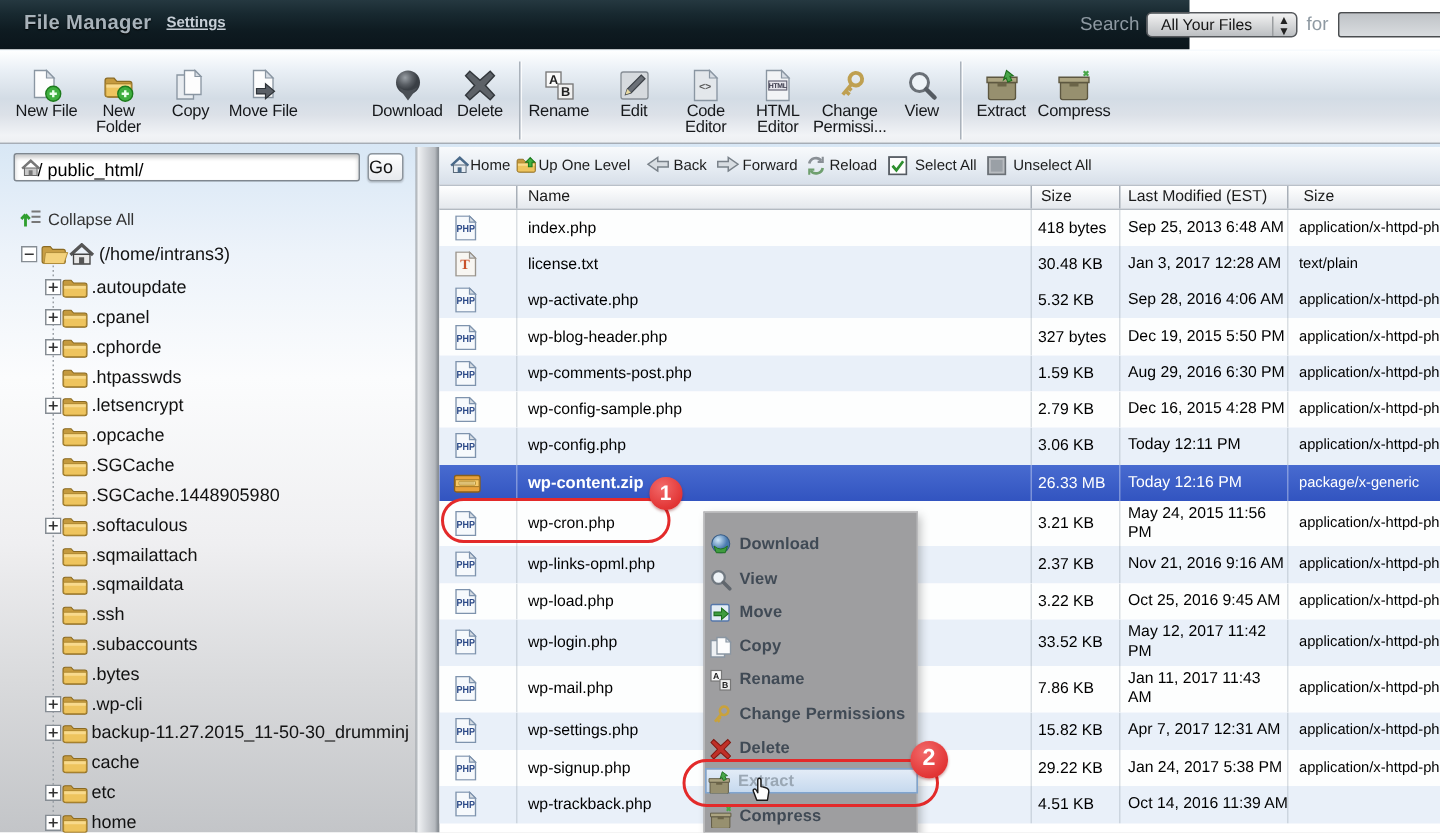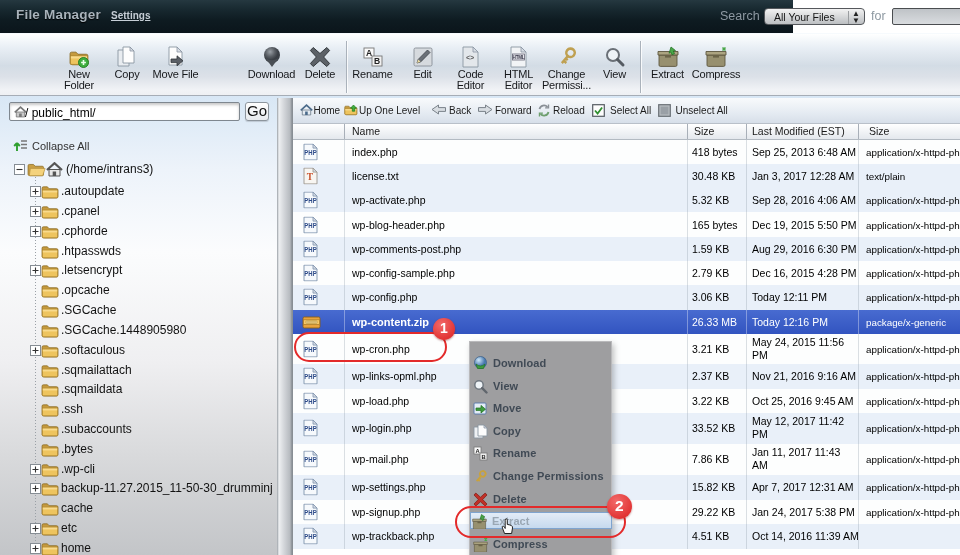--- a/index.html
+++ b/index.html
@@ -5,21 +5,21 @@
 body{font-family:"Liberation Sans",sans-serif;position:relative;background:#fff}
 .ab{position:absolute}
 #topbar{left:0;top:0;width:793px;height:33px;background:linear-gradient(180deg,#253840 0%,#182930 28%,#0e1b21 62%,#0b151b 100%)}
 #toolbar{left:0;top:33px;width:960px;height:63px;background:linear-gradient(180deg,#feffff 0%,#e9eff5 22%,#d3dce5 52%,#dce1e8 70%,#f1f3f6 92%,#eef0f3 100%);border-top:1px solid #f6fafd;border-bottom:1px solid #a6adb6}
 .titem{position:absolute;top:10px;width:64px;text-align:center;font-size:11px;color:#16181b;line-height:10.5px;letter-spacing:-0.2px}
 .ticon{height:25px;padding-top:2px}
 .tsep{position:absolute;top:7px;height:52px;width:1px;background:#aab2bb;box-shadow:1px 0 0 rgba(255,255,255,.8)}
 #content{left:0;top:96px;width:960px;height:459px;background:linear-gradient(180deg,#d8e7f5 0%,#edf3fa 16%,#fbfcfd 34%,#efeff1 58%,#d9dadc 78%,#c3c5c8 100%)}
 #pathbox{left:9px;top:6px;width:231px;height:19px;background:#fff;border:1px solid #7f878f;border-radius:2px;box-shadow:inset 0 2px 3px rgba(0,0,0,.22)}
 #pathbox span{position:absolute;left:15px;top:2.5px;font-size:12px;color:#000}
-#gobtn{left:245px;top:6px;width:24px;height:19px;background:linear-gradient(#fff,#e7eaee);border:1px solid #8d959d;border-radius:3px;font-size:15px;color:#111;text-align:center;line-height:16px;box-shadow:0 1px 1px rgba(0,0,0,.15)}
+#gobtn{left:245px;top:6px;width:24px;height:19px;background:linear-gradient(#fff,#e7eaee);border:1px solid #8d959d;border-radius:3px;font-size:12px;color:#111;line-height:16px;box-shadow:0 1px 1px rgba(0,0,0,.15)}
 #collapse{left:13px;top:43px;font-size:11px;color:#333}
 #collapse svg{vertical-align:-2px;margin-right:4px}
 .trow{position:absolute;height:20px;font-size:12px;color:#121212;white-space:nowrap}
 .trow .lbl{position:absolute;top:2px}
 .trow .xp{position:absolute;top:4px}
 .trow .fld{position:absolute;top:2px}
 #tline{left:35px;top:78px;width:1px;height:372px;background-image:linear-gradient(#9aa0a6 1px,transparent 1px);background-size:1px 3px}
 #scrollstrip{left:277px;top:2px;width:16px;height:457px;background:linear-gradient(90deg,#9aa0a6 0,#eef0f2 2px,#d3d6da 7px,#b6babf 13px,#888e94 15px)}
 #fpane{left:293px;top:2px;width:667px;height:457px;background:#fff}
 #bbar{position:relative;height:25.5px;background:linear-gradient(#f8fafc,#e5ebf2 60%,#d7dfe9);border-bottom:1px solid #b9c0c9;font-size:10px;color:#1c1c1c}
@@ -55,20 +55,26 @@
 <span class="ab" style="left:720px;top:9px;font-size:12.5px;color:#8e99a2">Search</span>
 <div class="ab" style="left:764px;top:8px;width:101px;height:17px;border-radius:4px;background:linear-gradient(#f2f2f2,#bcbfc2);border:1px solid #55585c">
       <span class="ab" style="left:9px;top:2px;font-size:10.5px;color:#151515">All Your Files</span>
       <span class="ab" style="right:4px;top:1px;font-size:8px;color:#222;line-height:7px">▲<br>▼</span>
       <span class="ab" style="right:15px;top:2px;width:1px;height:13px;background:#9a9da0"></span>
     </div>
 <span class="ab" style="left:871px;top:9px;font-size:12.5px;color:#8e99a2">for</span>
 <div class="ab" style="left:892px;top:8px;width:70px;height:17px;background:linear-gradient(#bfc3c7,#d9dcdf);border-radius:2px;border:1px solid #4a4d50"></div>
 </div>
 <div id="toolbar" class="ab">
+<div class="titem" style="left:-1px"><div class="ticon"><svg width="22" height="22" viewBox="0 0 22 22">
+          <path d="M3 1 h8 l5 5 v13 h-13 z" fill="#fdfdfd" stroke="#8a96a2" stroke-width="0.9"></path>
+          <path d="M11 1 l5 5 h-5 z" fill="#d7dde4" stroke="#8a96a2" stroke-width="0.8"></path>
+          <circle cx="15.5" cy="16.5" r="5" fill="#3fae3f" stroke="#1c7a1c" stroke-width="0.9"></circle>
+          <path d="M13.1 16.5 h4.8 M15.5 14.1 v4.8" stroke="#eaffea" stroke-width="1.6"></path>
+        </svg></div>New File</div>
 <div class="titem" style="left:47px"><div class="ticon"><svg width="22" height="22" viewBox="0 0 22 22">
           <g transform="translate(1,3) scale(1.05)">
             <path d="M1 4.5 Q1 3 2.5 3 h4.2 l1.8 2 h8 q1.5 0 1.5 1.5 v7 q0 1.5 -1.5 1.5 h-13 Q1 15 1 13.5 z" fill="#c59a3e" stroke="#8a6a22" stroke-width="0.8"></path>
             <path d="M1.4 6.6 h16.2 v6.9 q0 1.2 -1.2 1.2 h-13.8 q-1.2 0 -1.2 -1.2 z" fill="#eec45e" stroke="#a8822e" stroke-width="0.7"></path>
             <path d="M1.8 7 h15.4 v2 h-15.4 z" fill="#f8dd92" opacity="0.9"></path>
           </g>
           <circle cx="15.5" cy="16.5" r="5" fill="#3fae3f" stroke="#1c7a1c" stroke-width="0.9"></circle>
           <path d="M13.1 16.5 h4.8 M15.5 14.1 v4.8" stroke="#eaffea" stroke-width="1.6"></path>
         </svg></div>New<br>Folder</div>
 <div class="titem" style="left:95px"><div class="ticon"><svg width="22" height="22" viewBox="0 0 22 22">
@@ -465,21 +471,21 @@
         <i class="cl c3"></i>
         <i class="cl c4"></i>
       </div>
 <div class="row w" style="height:24.3px">
         <span class="fic"><svg width="17" height="17" viewBox="0 0 17 17">
             <path d="M2 0.6 h9 l4 4 v11.8 h-13 z" fill="#f6f9fc" stroke="#7e93ad" stroke-width="0.9"></path>
             <path d="M11 0.6 l4 4 h-4 z" fill="#d7dde4" stroke="#7e93ad" stroke-width="0.8"></path>
             <text x="8.5" y="11.5" font-size="6" font-weight="bold" fill="#2c4a88" text-anchor="middle" font-family="Liberation Sans" transform="scale(1,1.15) translate(0,-1.5)">PHP</text>
           </svg></span>
         <span class="nm">wp-blog-header.php</span>
-        <span class="sz">165 bytes</span>
+        <span class="sz">327 bytes</span>
         <span class="dt">Dec 19, 2015 5:50 PM</span>
         <span class="tp">application/x-httpd-php</span>
         <i class="cl c1"></i>
         <i class="cl c2"></i>
         <i class="cl c3"></i>
         <i class="cl c4"></i>
       </div>
 <div class="row b" style="height:24.3px">
         <span class="fic"><svg width="17" height="17" viewBox="0 0 17 17">
             <path d="M2 0.6 h9 l4 4 v11.8 h-13 z" fill="#f6f9fc" stroke="#7e93ad" stroke-width="0.9"></path>

